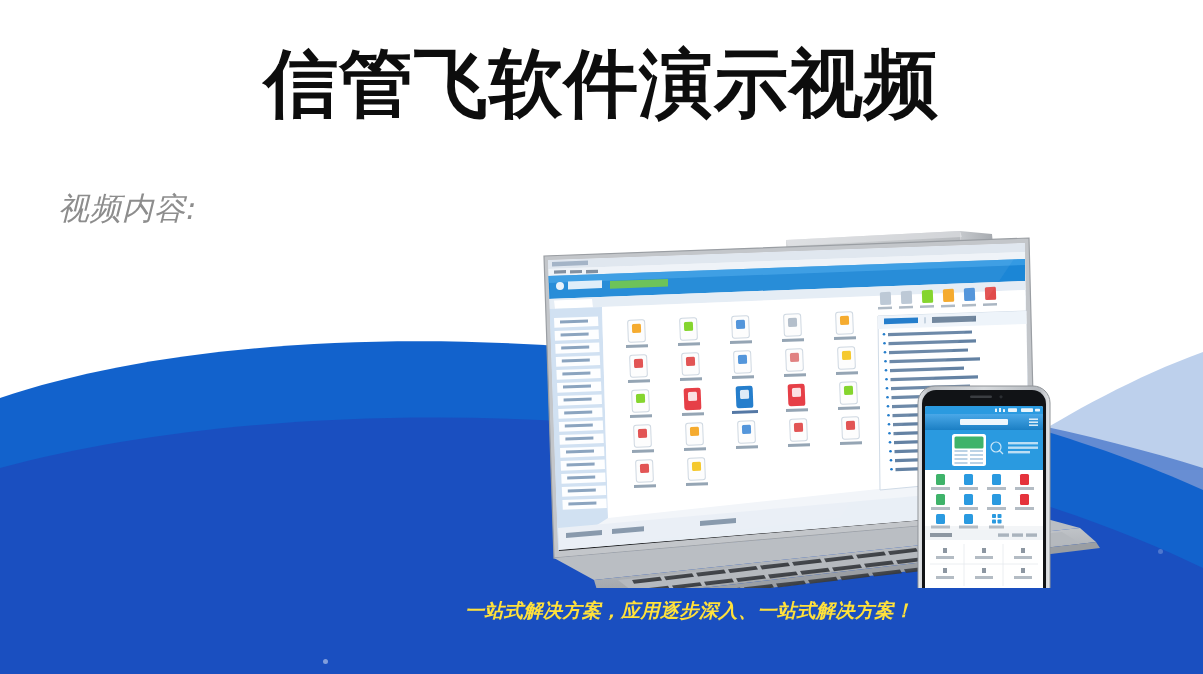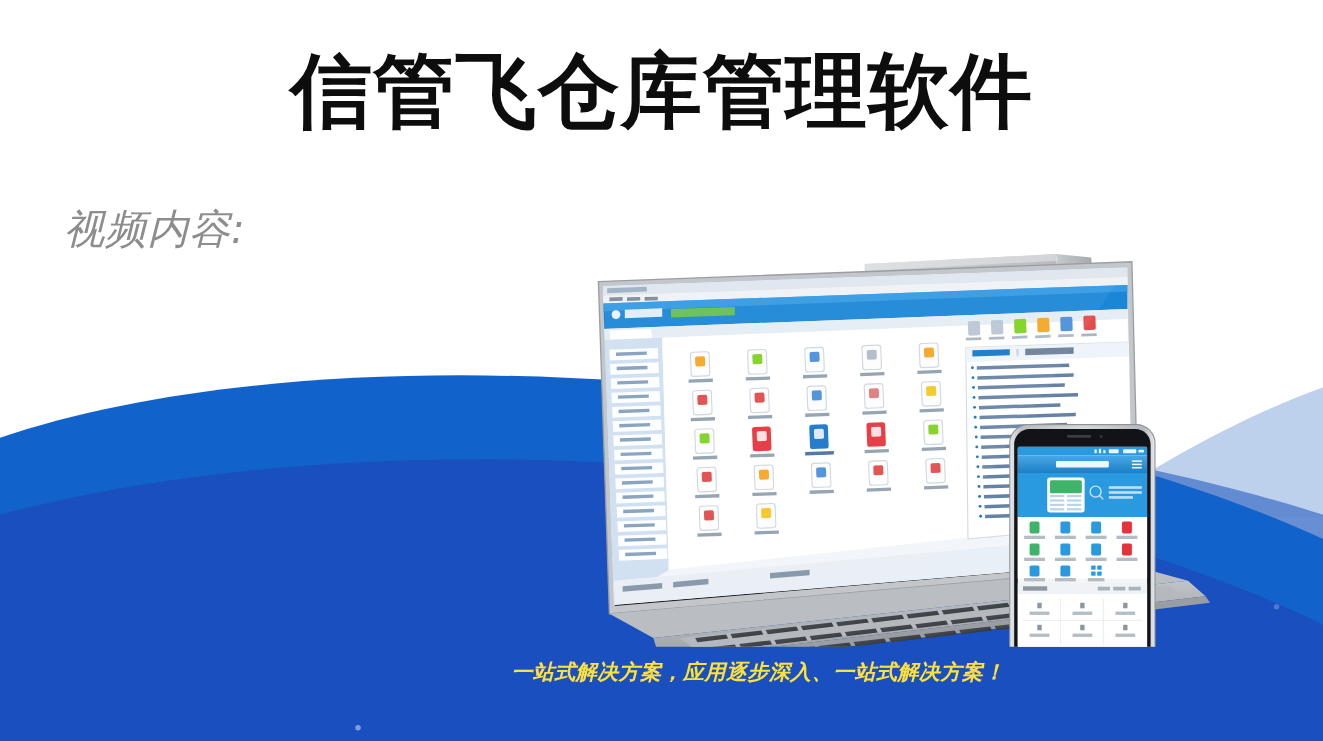--- a/index.html
+++ b/index.html
@@ -23,21 +23,21 @@
     font-size:74px;line-height:1.08;
     font-weight:bold;color:#0d0d0d;
     letter-spacing:1px;
     font-family:"DejaVu Sans","Liberation Sans",sans-serif;
     white-space:nowrap;
   }
   .subtitle{
     position:absolute;left:58px;top:182px;width:640px;
   }
   .subtitle .line{
-    font-size:37px;line-height:53px;
+    font-size:31px;line-height:53px;
     font-style:italic;font-weight:500;
     color:#8d8d8d;
     letter-spacing:1px;
     white-space:nowrap;
     font-family:"DejaVu Sans","Liberation Sans",sans-serif;
   }
 
   
   .brand{
     position:absolute;left:38px;top:575px;
@@ -81,21 +81,21 @@
 
     <path d="M1203,352 L1203,470 L980,470 C1040,430 1120,382 1203,352 Z" fill="#bdd0ec"></path>
 
     <path d="M0,418 C170,356 470,338 760,378 C950,404 1090,432 1203,468 L1203,520 L0,520 Z" fill="#5b84cf" opacity="0.92"></path>
 
     <path d="M0,398 C200,330 520,322 830,380 C1000,412 1110,448 1203,490 L1203,674 L0,674 Z" fill="#1262cc"></path>
 
     <path d="M0,468 C230,406 560,400 850,456 C1010,487 1120,528 1203,568 L1203,674 L0,674 Z" fill="#1a4fc0"></path>
   </svg>
 
-  <div class="title">信管飞仓库管理软件</div>
+  <div class="title">信管飞软件演示视频</div>
 
   <div class="subtitle">
     <div class="line">视频内容:</div>
   </div>
 
   <div class="devices">
     <svg viewBox="0 0 663 360" width="663" height="360">
       <defs>
         <linearGradient id="lidBack" x1="0" y1="0" x2="1" y2="1">
           <stop offset="0%" stop-color="#d9dbdd"></stop>

